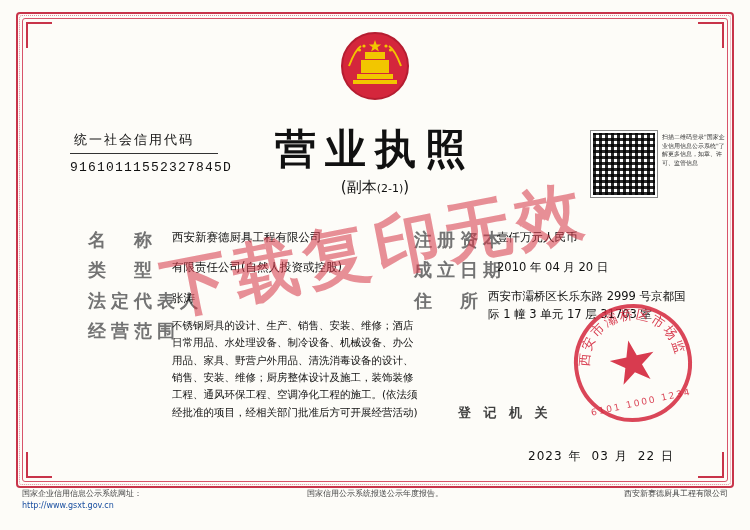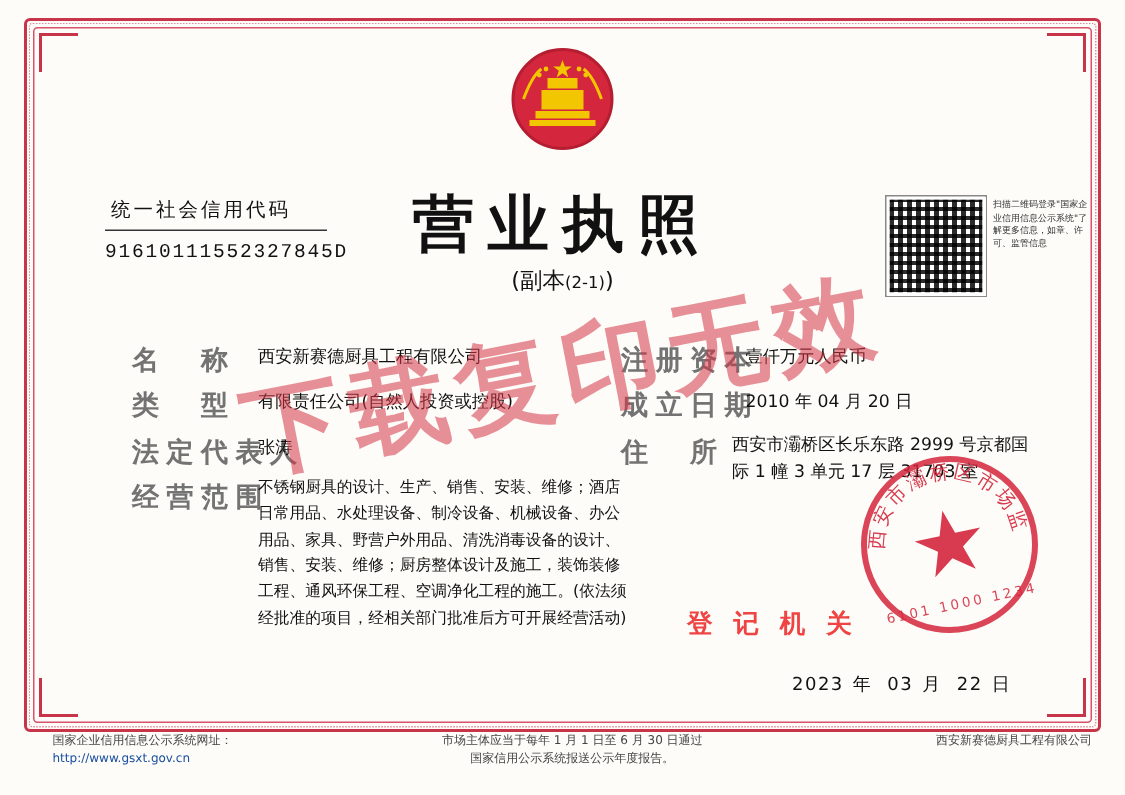--- a/index.html
+++ b/index.html
@@ -196,24 +196,24 @@
     transform: rotate(-12deg);
     pointer-events: none;
   }
 
   
   .reg-auth {
     position: absolute;
     left: 458px;
     top: 404px;
     font-family: "DejaVu Sans", sans-serif;
-    font-size: 17px;
+    font-size: 13px;
     font-weight: bold;
     letter-spacing: 4px;
-    color: #ef4444;
+    color: #404040;
   }
   .date-line {
     position: absolute;
     left: 528px;
     top: 448px;
     font-family: "DejaVu Sans", sans-serif;
     font-size: 12px;
     color: #111;
     letter-spacing: 1px;
   }
@@ -222,21 +222,21 @@
     min-width: 16px;
     text-align: center;
   }
   .date-line span.cn {
     margin: 0 10px 0 6px;
   }
 
   
   .footer {
     position: absolute;
-    left: 13px;
+    left: 0;
     right: 0;
     bottom: 8px;
     height: 34px;
     font-family: "DejaVu Sans", sans-serif;
     font-size: 8px;
     color: #444;
   }
   .footer-left {
     position: absolute;
     left: 22px;
@@ -345,19 +345,18 @@
   </div>
 
   <div class="watermark">下载复印无效</div>
 
   <div class="footer">
     <div class="footer-left">
       <div>国家企业信用信息公示系统网址：</div>
       <div class="footer-url">http://www.gsxt.gov.cn</div>
     </div>
     <div class="footer-center">
-      <div>市场主体应当于每年 1 月 1 日至 6 月 30 日通过</div>
       <div>国家信用公示系统报送公示年度报告。</div>
     </div>
     <div class="footer-right">西安新赛德厨具工程有限公司</div>
   </div>
 
 </div>
 
 </body></html>

